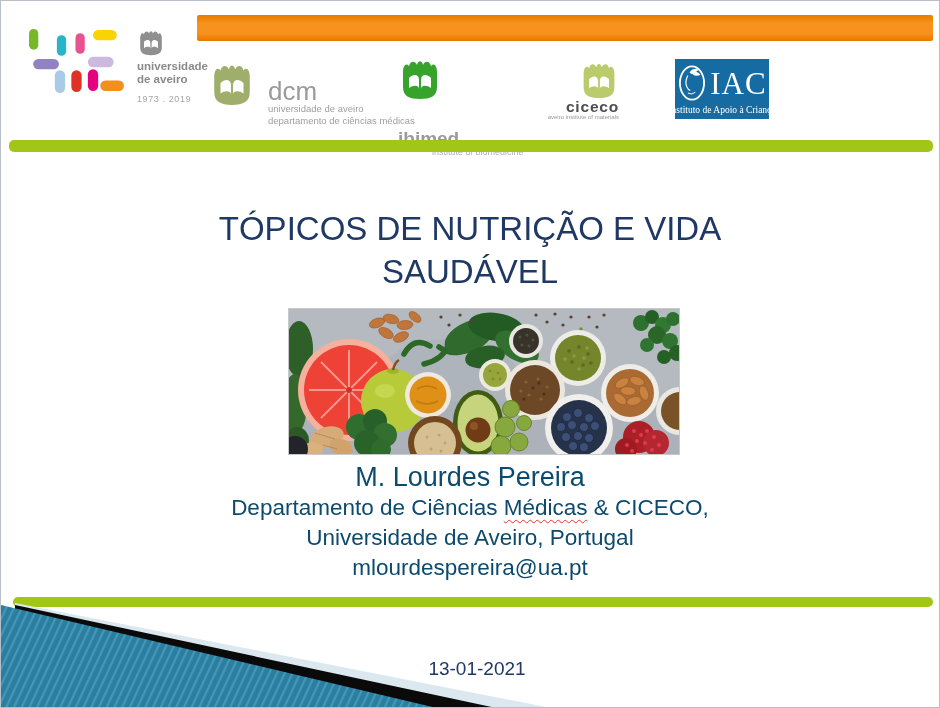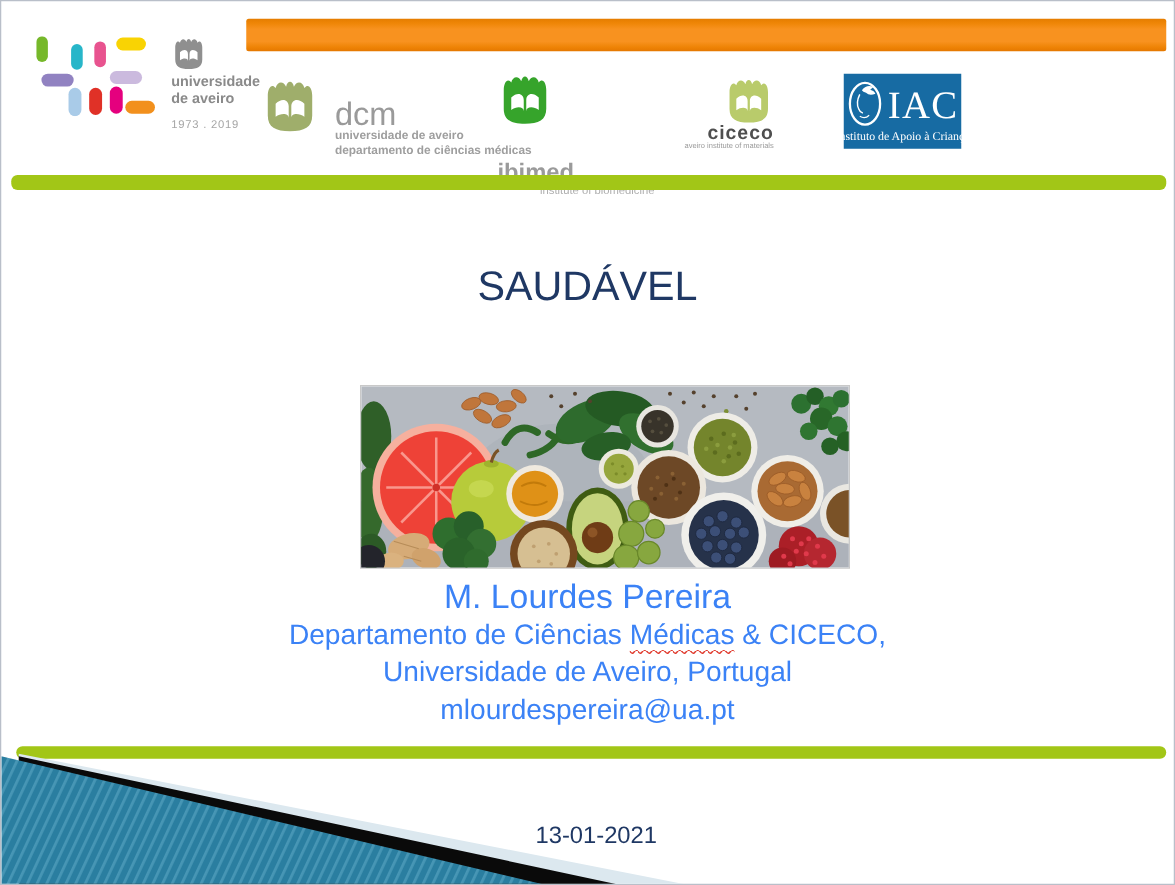--- a/index.html
+++ b/index.html
@@ -22,41 +22,41 @@
   .ua40 .castle{width:28px;height:27px;color:#8f8f8f;margin-bottom:4px;}
   .ua40 .inst{font-size:11.5px;font-weight:bold;color:#8a8a8a;line-height:1.15;}
   .ua40 .years{font-size:9px;color:#a6a6a6;margin-top:8px;letter-spacing:.6px;}
 
   
   .partner{position:absolute;display:flex;gap:9px;align-items:flex-start;}
   .dcm{left:208px;top:61px;gap:13px;}
   .dcm .castle{width:46px;height:44px;color:#9fae6b;}
   .dcm .txt{margin-top:17px;}
   .dcm .acronym{font-size:26px;color:#9a9a9a;line-height:24px;}
-  .dcm .sub{font-size:9.5px;color:#9e9e9e;line-height:1.3;font-weight:bold;}
+  .dcm .sub{font-size:9.5px;color:#9e9e9e;line-height:1.3;}
   .ibimed{left:397px;top:57px;flex-direction:column;}
   .ibimed .castle{width:44px;height:42px;color:#36a42b;}
   .ibimed .txt{margin-top:21px;}
   .ibimed .acronym{font-size:19px;font-weight:bold;color:#9a9a9a;line-height:17px;}
   .ibimed .sub{font-size:9px;color:#aeaeae;line-height:1.3;padding-left:34px;}
   .ciceco{left:534px;top:60px;flex-direction:column;align-items:flex-end;gap:0;width:84px;}
   .ciceco .castle{width:40px;height:38px;color:#b9cb6b;}
   .ciceco .acronym{font-size:15.5px;font-weight:bold;color:#4f4f4f;letter-spacing:.8px;line-height:15px;}
   .ciceco .sub{font-size:6px;color:#9a9a9a;white-space:nowrap;}
   .iac{position:absolute;left:674px;top:58px;width:94px;height:60px;background:#176ba3;color:#fff;
     display:flex;flex-direction:column;align-items:center;justify-content:center;}
   .iac .row{display:flex;align-items:center;gap:3px;}
   .iac .oval{width:30px;height:40px;display:block;}
   .iac .acronym{font-family:"Liberation Serif",serif;font-size:31px;line-height:31px;letter-spacing:1px;}
   .iac .sub{font-family:"Liberation Serif",serif;font-size:9.5px;margin-top:2px;white-space:nowrap;}
 
   
   .title{position:absolute;left:60px;right:60px;top:206px;text-align:center;
     color:#1f3864;font-size:33px;line-height:43px;}
-  .author{position:absolute;left:0;right:0;top:460px;text-align:center;color:#3b82f6;}
+  .author{position:absolute;left:0;right:0;top:460px;text-align:center;color:#0c4a6e;}
   .author .name{font-size:27px;line-height:32px;}
   .author .line{font-size:22.5px;line-height:30px;}
   .misspell{text-decoration:underline;text-decoration-style:wavy;
     text-decoration-color:#e03a2d;text-decoration-thickness:1px;text-underline-offset:4px;}
 
   
   .food{position:absolute;left:287px;top:307px;width:390px;height:145px;border:1px solid #c9c9c9;}
   .food svg{display:block;}
 
   
@@ -140,20 +140,21 @@
         <path d="M13,35 q5,3 9,-1" stroke="#fff" fill="none" stroke-width="1.2"></path>
       </svg>
       <span class="acronym">IAC</span>
     </div>
     <div class="sub">Instituto de Apoio à Criança</div>
   </div>
 
   <div class="green-bar top"></div>
 
   <div class="title">
+    <div>TÓPICOS DE NUTRIÇÃO E VIDA</div>
     <div>SAUDÁVEL</div>
   </div>
 
   <div class="food" title="Assortment of healthy foods on slate: grapefruit, green apple, broccoli, ginger, spinach, avocado, brussels sprouts, bowls of turmeric, seeds, mung beans, blueberries, almonds, pomegranate and herbs">
     <svg viewBox="0 0 390 145" width="390" height="145">
       <rect width="390" height="145" fill="#b5bac1"></rect>
       <rect y="92" width="390" height="53" fill="#adb2ba"></rect>
       <ellipse cx="160" cy="70" rx="70" ry="40" fill="#a8adb6" opacity="0.5"></ellipse>
 
       <g>

